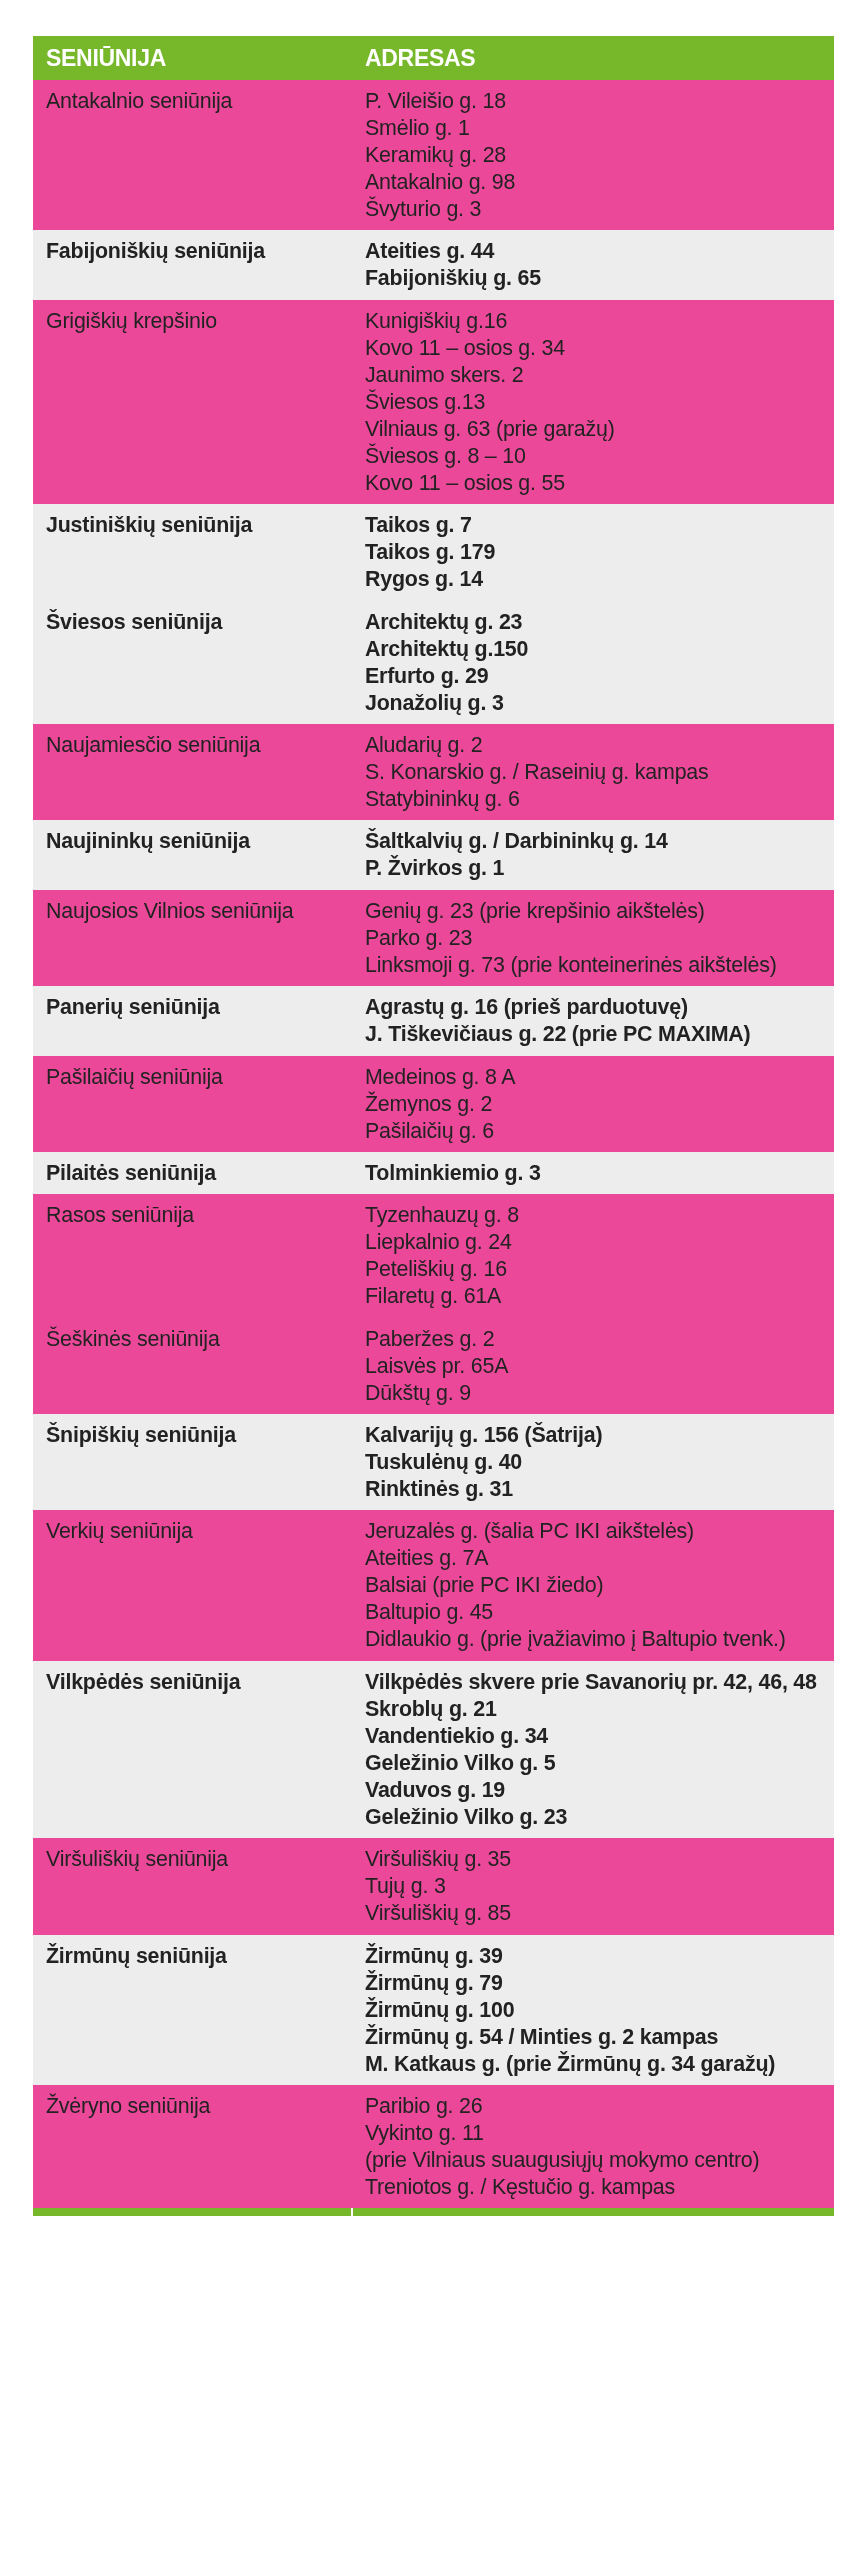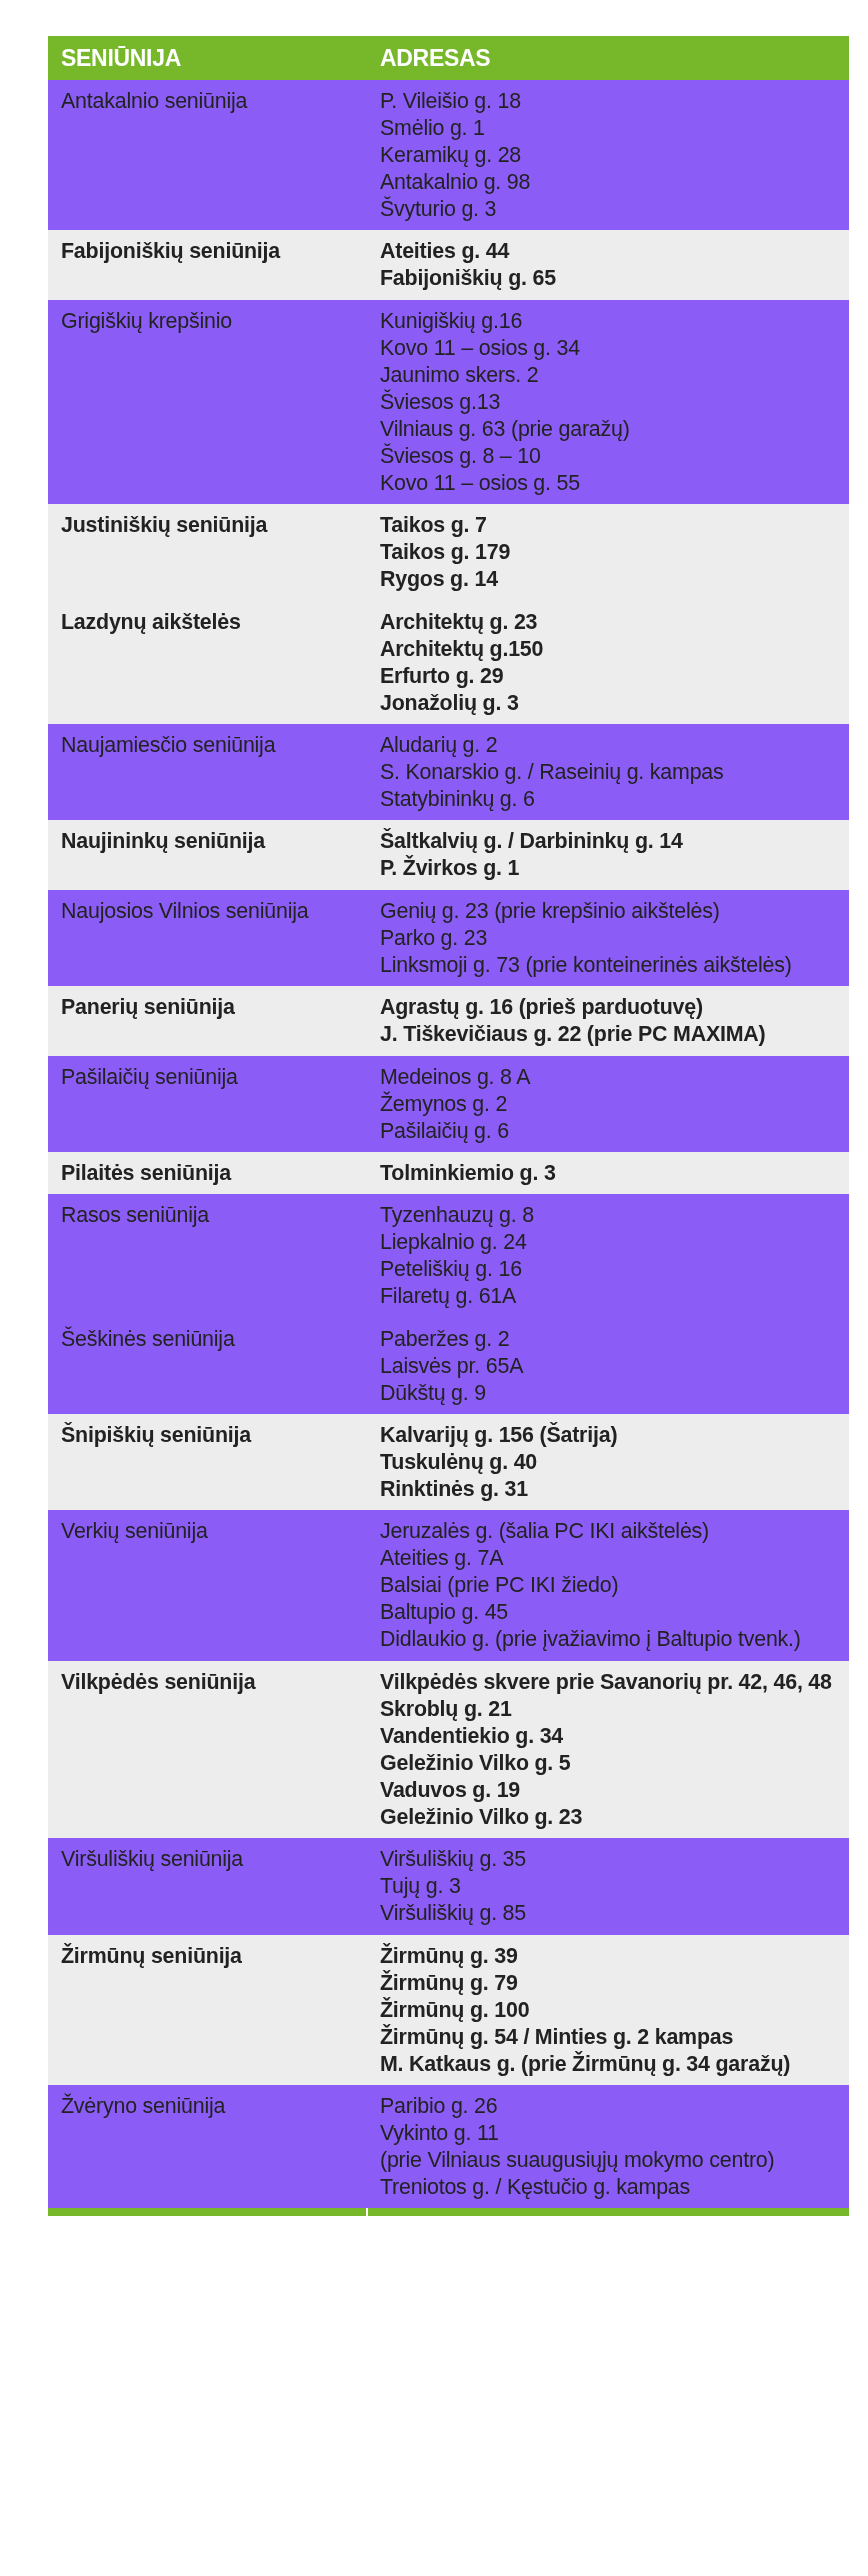--- a/index.html
+++ b/index.html
@@ -10,21 +10,21 @@
   }
   * { margin: 0; padding: 0; box-sizing: border-box; }
   html, body {
     width: 868px;
     height: 2576px;
     background: #ffffff;
     font-family: "Liberation Sans", "DejaVu Sans", sans-serif;
   }
   .table-wrap {
     position: absolute;
-    left: 48px;
+    left: 33px;
     top: 36px;
     width: 801px;
   }
   .thead {
     background: var(--green);
     height: 44px;
     display: flex;
     align-items: center;
     color: var(--header-text);
     font-weight: bold;
@@ -34,21 +34,21 @@
   .th-seniunija {
     flex: 0 0 332px;
     padding-left: 13px;
   }
   .th-adresas {
     flex: 1;
   }
   .row {
     display: flex;
     padding: 8px 0 7.4px 0;
-    background: #8b5cf6;
+    background: #ec4899;
   }
   .row.alt {
     background: var(--row-alt);
     font-weight: bold;
   }
   .cell-s, .cell-a {
     font-size: 21.4px;
     line-height: 27px;
     color: var(--text);
     letter-spacing: -0.2px;
@@ -126,21 +126,21 @@
     <div class="cell-s">Justiniškių seniūnija</div>
     <div class="cell-a">
           <div class="addr-line">Taikos g. 7</div>
           <div class="addr-line">Taikos g. 179</div>
           <div class="addr-line">Rygos g. 14</div>
         </div>
   </div>
 
 
   <div class="row alt">
-    <div class="cell-s">Lazdynų aikštelės</div>
+    <div class="cell-s">Šviesos seniūnija</div>
     <div class="cell-a">
           <div class="addr-line">Architektų g. 23</div>
           <div class="addr-line">Architektų g.150</div>
           <div class="addr-line">Erfurto g. 29</div>
           <div class="addr-line">Jonažolių g. 3</div>
         </div>
   </div>
 
   <div class="row">
     <div class="cell-s">Naujamiesčio seniūnija</div>

